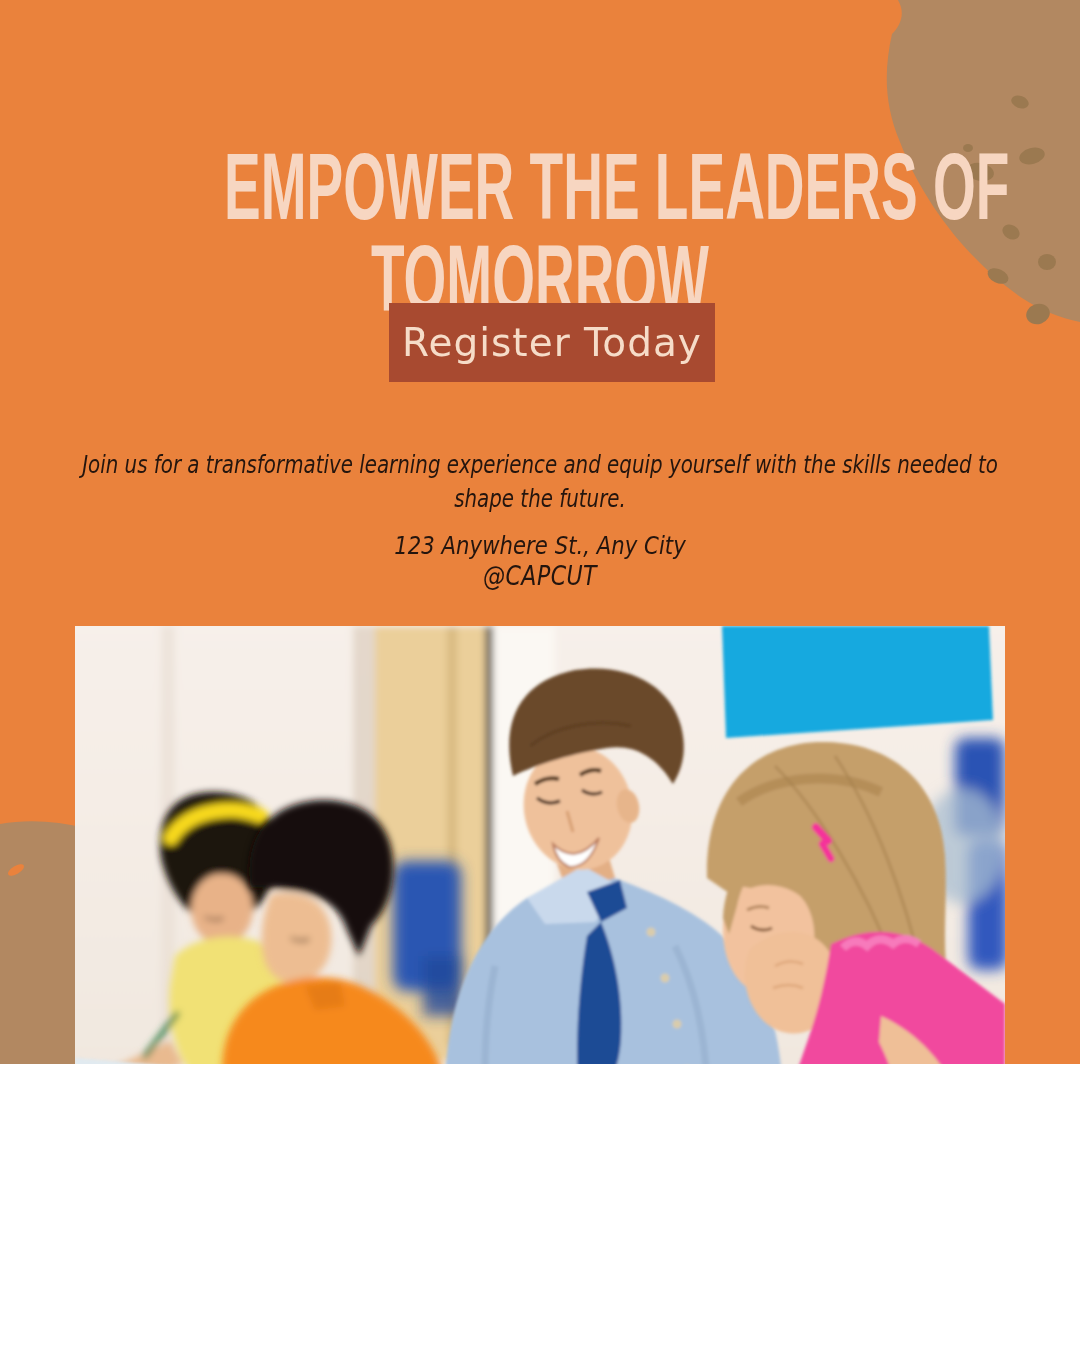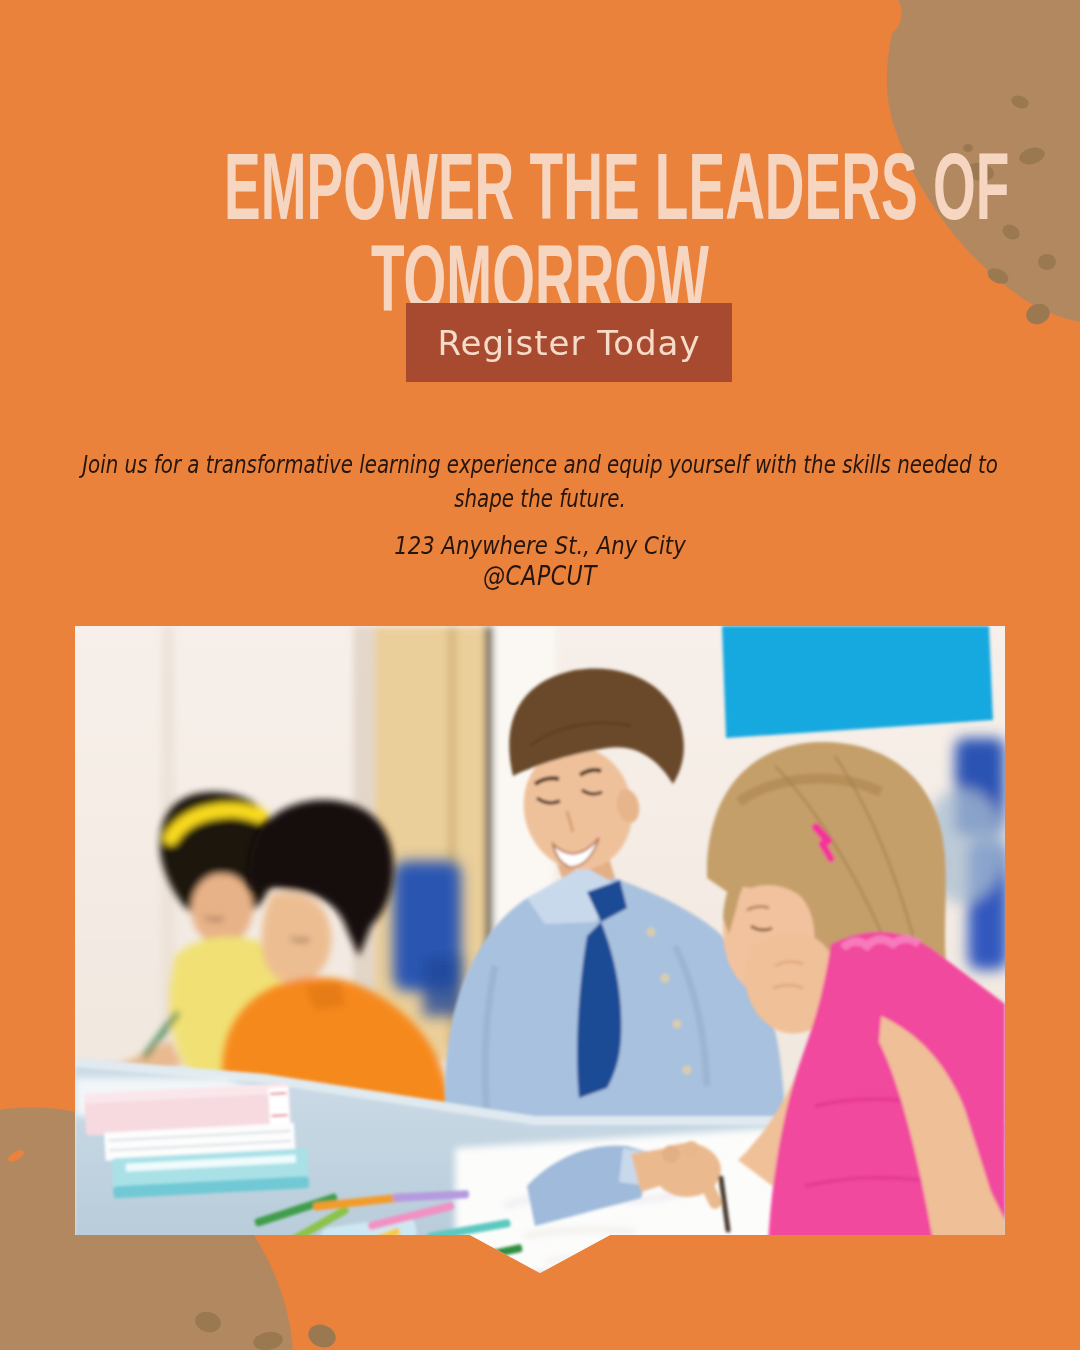--- a/index.html
+++ b/index.html
@@ -2,49 +2,49 @@
 <html style="--background: #EA823C; --blob: #B28861; --blob-speckle: #9B7950; --headline-text: #F7D6C1; --button-bg: #A84A30; --button-text: #F6DCC8; --body-text: #24150E;"><head>
 <meta charset="utf-8">
 <style>
   html,body{margin:0;padding:0;}
   body{
     width:1080px;height:1350px;
     font-family:"Liberation Sans",sans-serif;
     background:#fff;
   }
   #canvas{
-    position:relative;width:1080px;height:1350px;overflow:hidden;
+    position:relative;width:1080px;height:1064px;overflow:hidden;
     background:var(--background,#EA823C);
   }
   .blob-svg{position:absolute;display:block;}
   #blob-tr{top:0;right:0;}
   #blob-bl{bottom:0;left:0;}
 
   .headline{
     position:absolute;top:78px;left:0;width:1080px;
     text-align:center;
     font-family:"Liberation Sans",sans-serif;
     font-weight:bold;
     font-size:94px;line-height:92px;
     color:var(--headline-text,#F7D6C1);
     transform:scaleX(0.585);
     transform-origin:50% 0;
     letter-spacing:0;
   }
   .headline span{display:block;white-space:nowrap;}
 
   .cta{
-    position:absolute;top:303px;left:569px;
+    position:absolute;top:303px;left:552px;
     transform:translateX(-50%);
     width:326px;height:79px;
     background:var(--button-bg,#A84A30);
     color:var(--button-text,#F6DCC8);
     display:flex;align-items:center;justify-content:center;
     font-family:"DejaVu Sans",sans-serif;
-    font-size:34px;letter-spacing:1px;
+    font-size:39px;letter-spacing:1px;
     cursor:pointer;
     text-align:right;
   }
 
   .desc{
     position:absolute;top:448px;left:-50px;width:1180px;
     text-align:center;
     font-family:"DejaVu Sans",sans-serif;
     font-style:italic;
     font-size:24.5px;line-height:34px;

